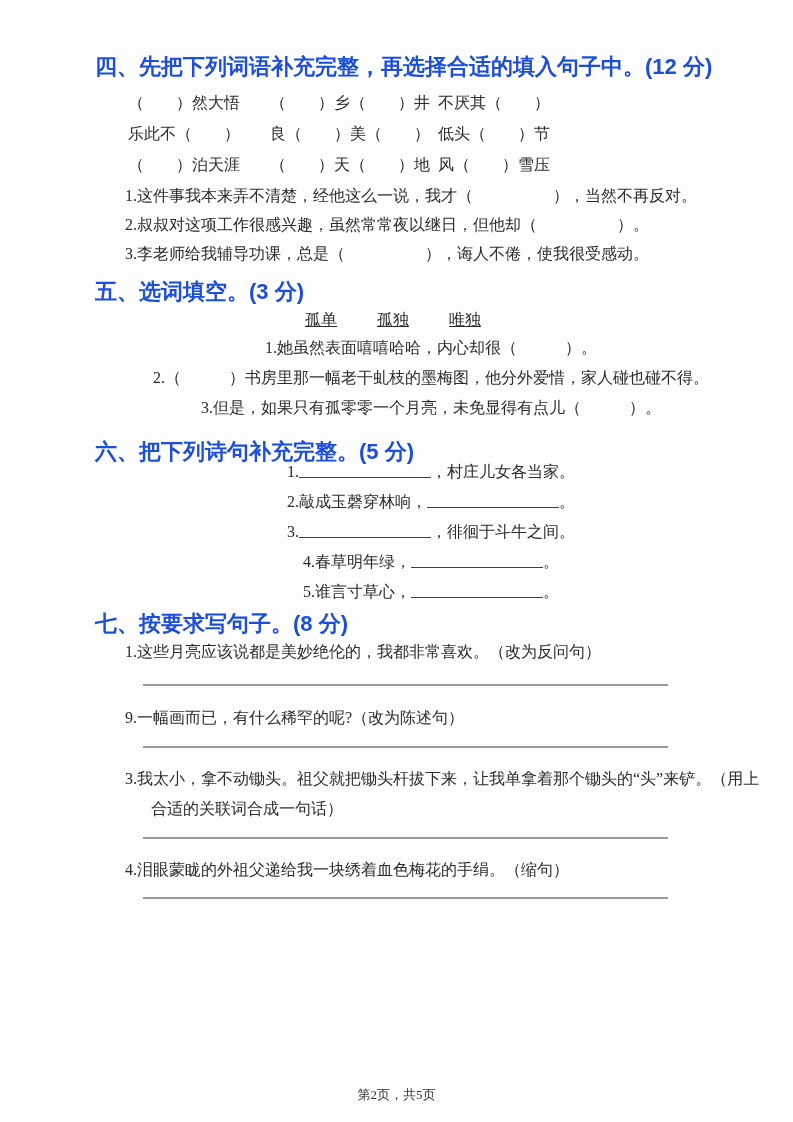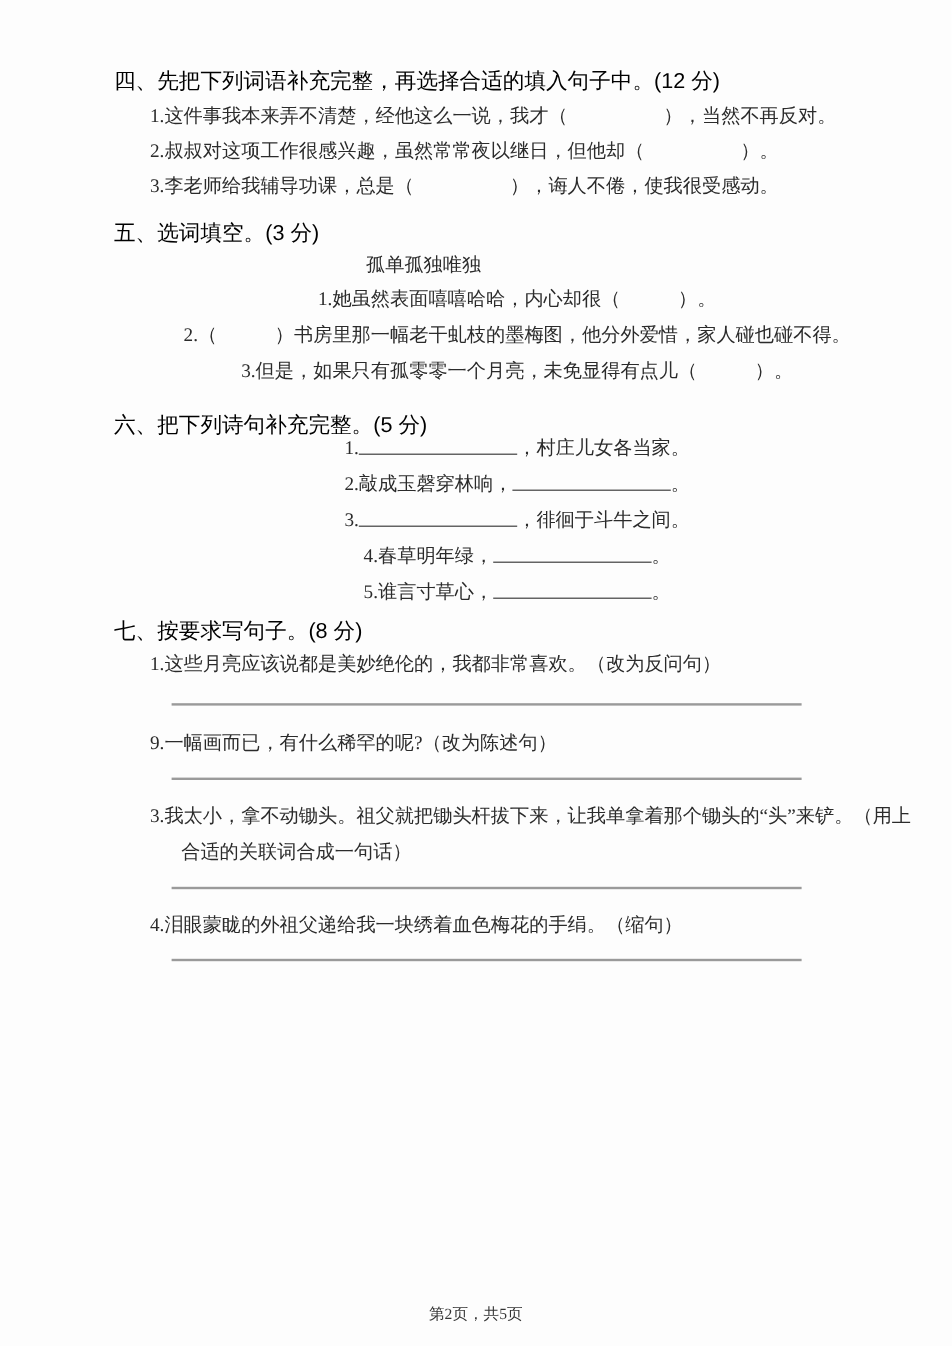--- a/index.html
+++ b/index.html
@@ -5,42 +5,42 @@
   html,body{margin:0;padding:0;}
   body{
     width:793px;height:1122px;position:relative;background:#ffffff;
     font-family:"Liberation Serif","DejaVu Serif",serif;color:#2b2b2b;
   }
   .page{position:absolute;inset:0;background:#fdfdfd;overflow:hidden;}
   .content{padding:57px 56px 0 95px;font-size:16px;line-height:20px;}
 
   .sec-title{
     font-family:"Liberation Sans","DejaVu Sans",sans-serif;
-    font-weight:400;font-size:18px;color:#000000;height:20px;white-space:nowrap;
+    font-weight:700;font-size:22px;color:#1d4ed8;height:20px;white-space:nowrap;
   }
   #s5-title{margin-top:18px;}
   #s6-title{margin-top:24px;}
   #s7-title{margin-top:12px;}
 
   .grid{margin:16px 0 0 33px;}
   .grid-row{display:flex;height:20px;margin-bottom:11px;white-space:nowrap;}
   .grid-row:last-child{margin-bottom:0;}
   .gc1{width:142px;}
   .gc2{width:168px;}
   .gc3{flex:1;}
 
   .items{margin-left:30px;}
   .s4-items{margin-top:11px;}
   .s5-items{margin-top:8px;}
   .s6-items{}
   .q{height:20px;margin-bottom:9px;white-space:nowrap;}
   .s5-items .q, .s6-items .q{margin-bottom:10px;text-align:center;}
   .q:last-child{margin-bottom:0;}
 
-  .word-bank{margin:8px 0 0 210px;display:flex;height:20px;}
+  .word-bank{margin:8px 0 0 210px;display:flex;column-gap:40px;height:20px;text-decoration:underline;}
 
   .blank-line{
     display:inline-block;width:132px;height:1px;
     border-bottom:1.6px solid #3f3f3f;vertical-align:-1px;
   }
 
   .q7{margin-left:30px;height:20px;white-space:nowrap;}
   .q7-1{margin-top:8px;}
   .q7-2{margin-top:22px;}
   .q7-3{
@@ -60,20 +60,37 @@
     font-size:13px;color:#333;
   }
 </style>
 </head>
 <body>
 
 <div class="page">
   <div class="content">
 
     <div class="sec-title" id="s4-title">四、先把下列词语补充完整，再选择合适的填入句子中。(12 分)</div>
+    <div class="grid">
+      <div class="grid-row">
+        <span class="gc1">（　　）然大悟</span>
+        <span class="gc2">（　　）乡（　　）井</span>
+        <span class="gc3">不厌其（　　）</span>
+      </div>
+      <div class="grid-row">
+        <span class="gc1">乐此不（　　）</span>
+        <span class="gc2">良（　　）美（　　）</span>
+        <span class="gc3">低头（　　）节</span>
+      </div>
+      <div class="grid-row">
+        <span class="gc1">（　　）泊天涯</span>
+        <span class="gc2">（　　）天（　　）地</span>
+        <span class="gc3">风（　　）雪压</span>
+      </div>
+    </div>
     <div class="items s4-items">
       <div class="q">1.这件事我本来弄不清楚，经他这么一说，我才（　　　　　），当然不再反对。</div>
       <div class="q">2.叔叔对这项工作很感兴趣，虽然常常夜以继日，但他却（　　　　　）。</div>
       <div class="q">3.李老师给我辅导功课，总是（　　　　　），诲人不倦，使我很受感动。</div>
     </div>
 
     <div class="sec-title" id="s5-title">五、选词填空。(3 分)</div>
     <div class="word-bank">
       <span>孤单</span>
       <span>孤独</span>

